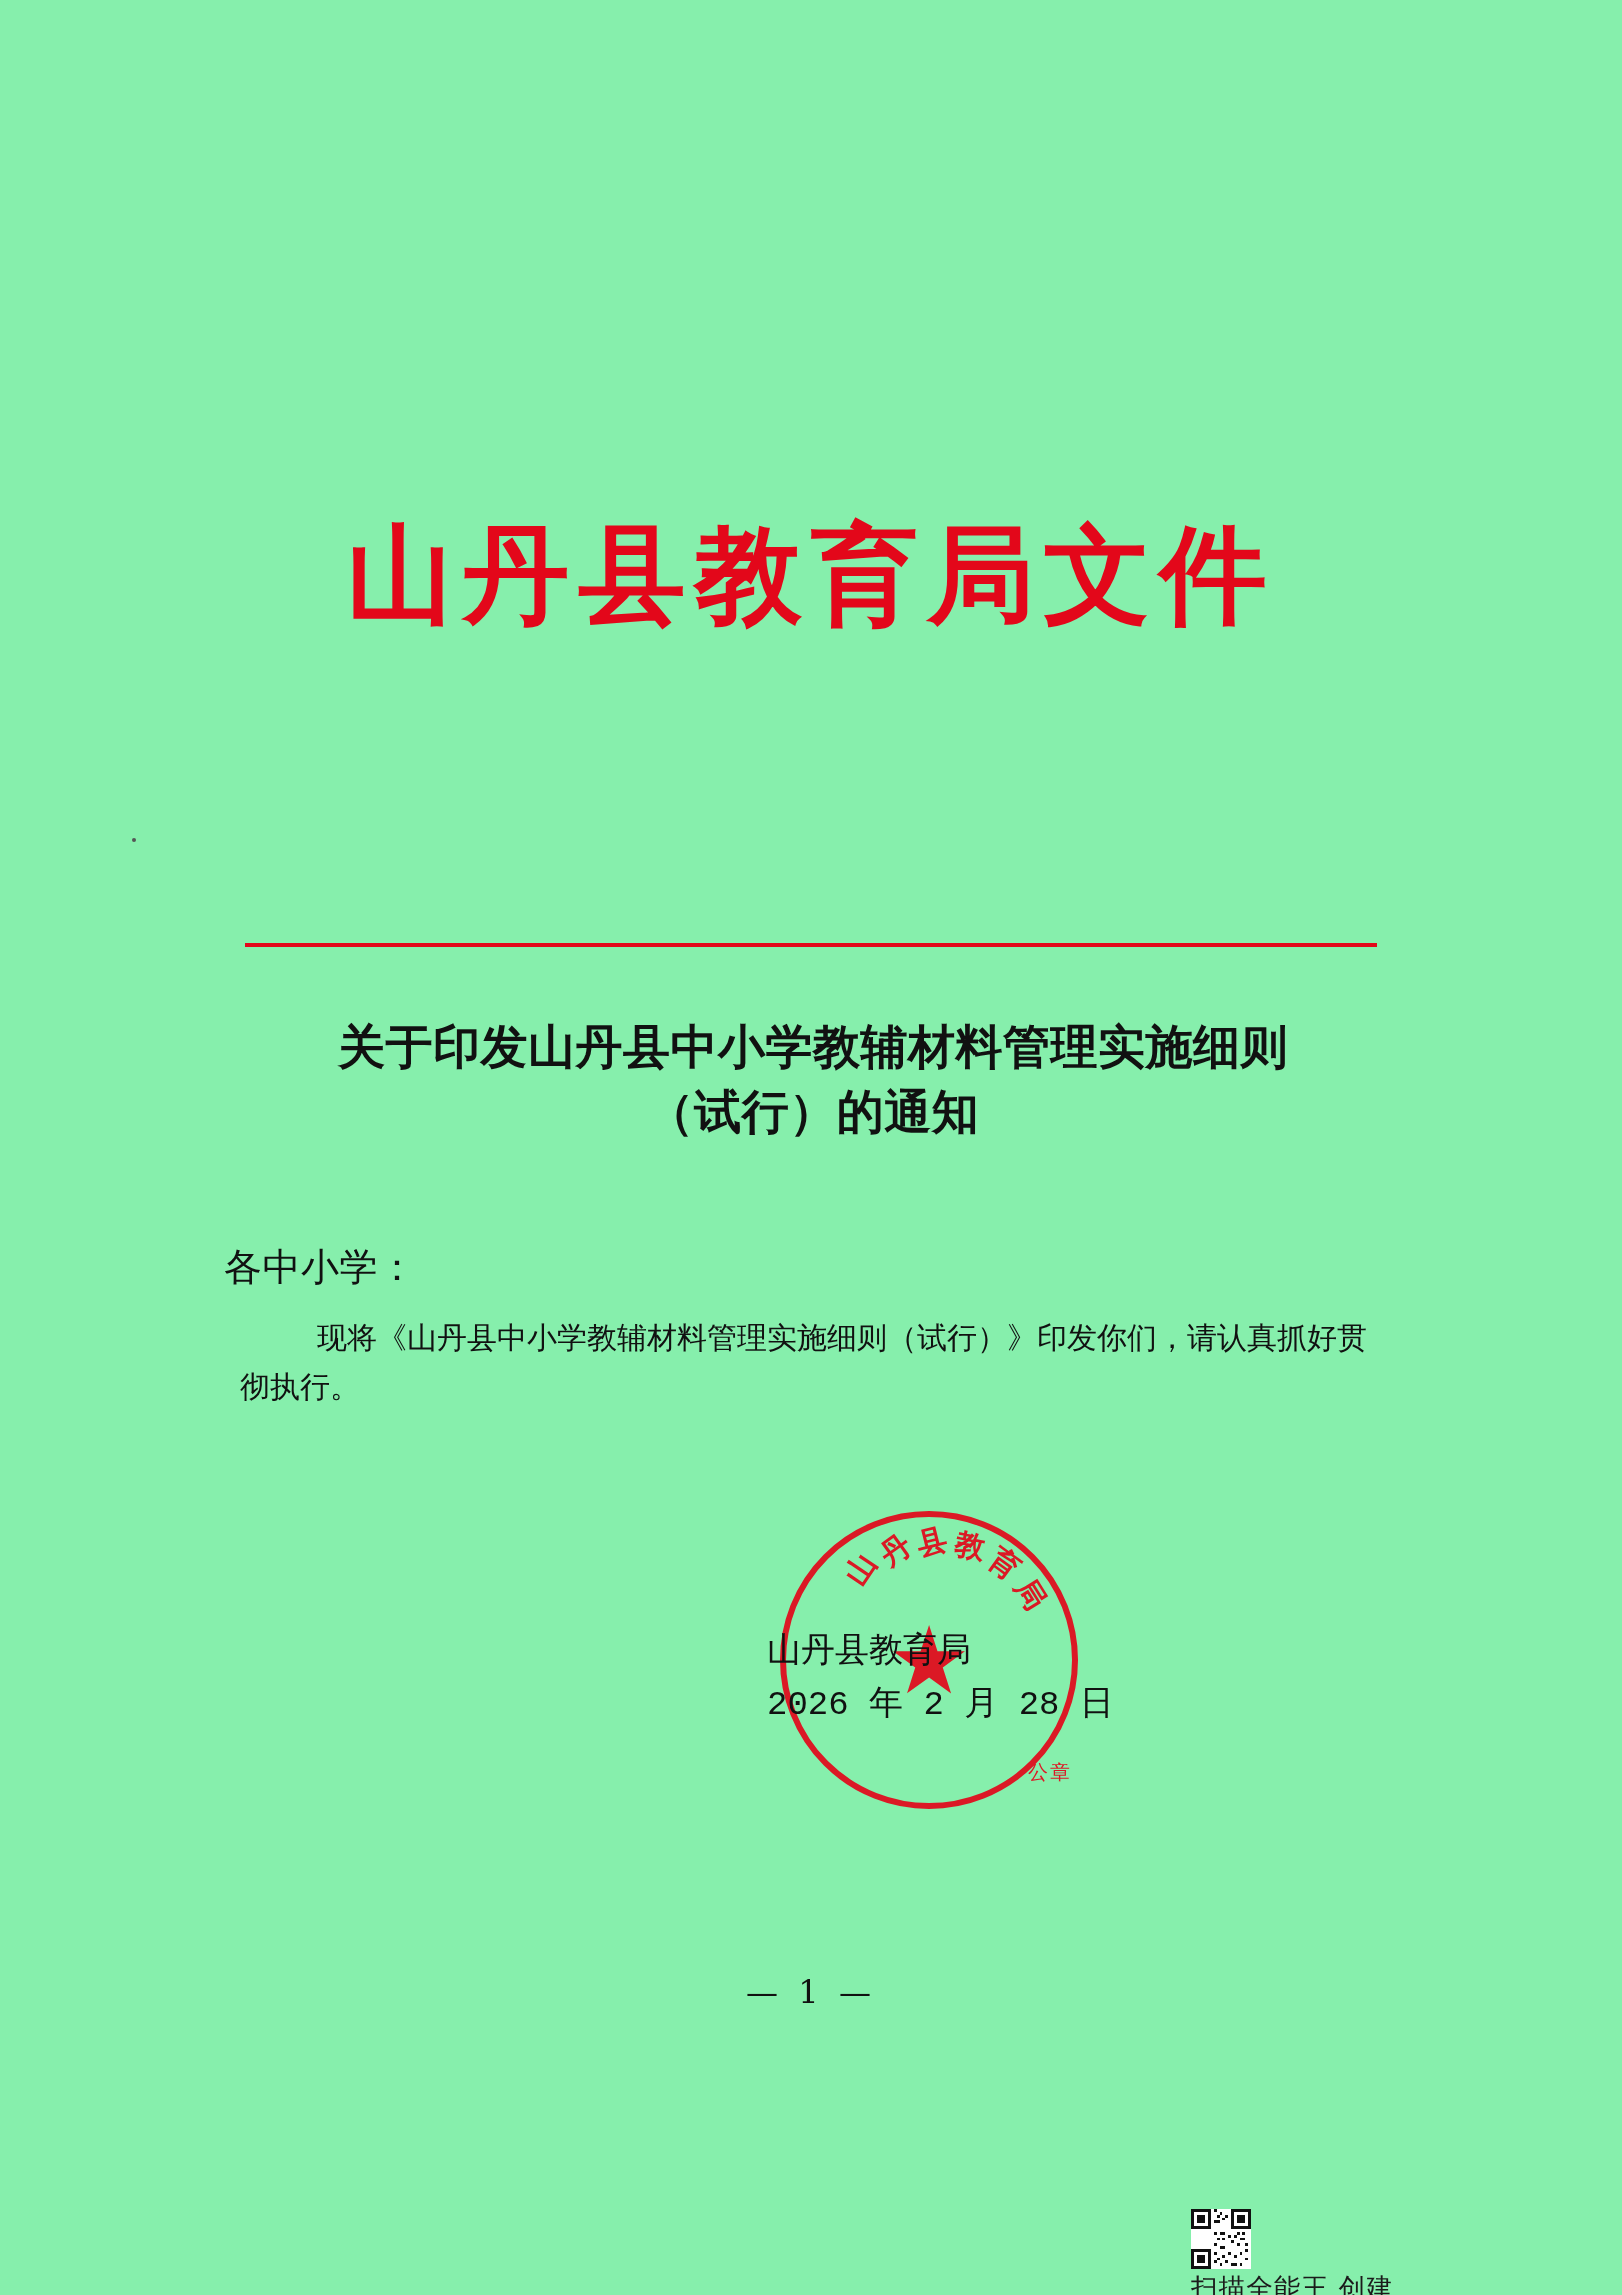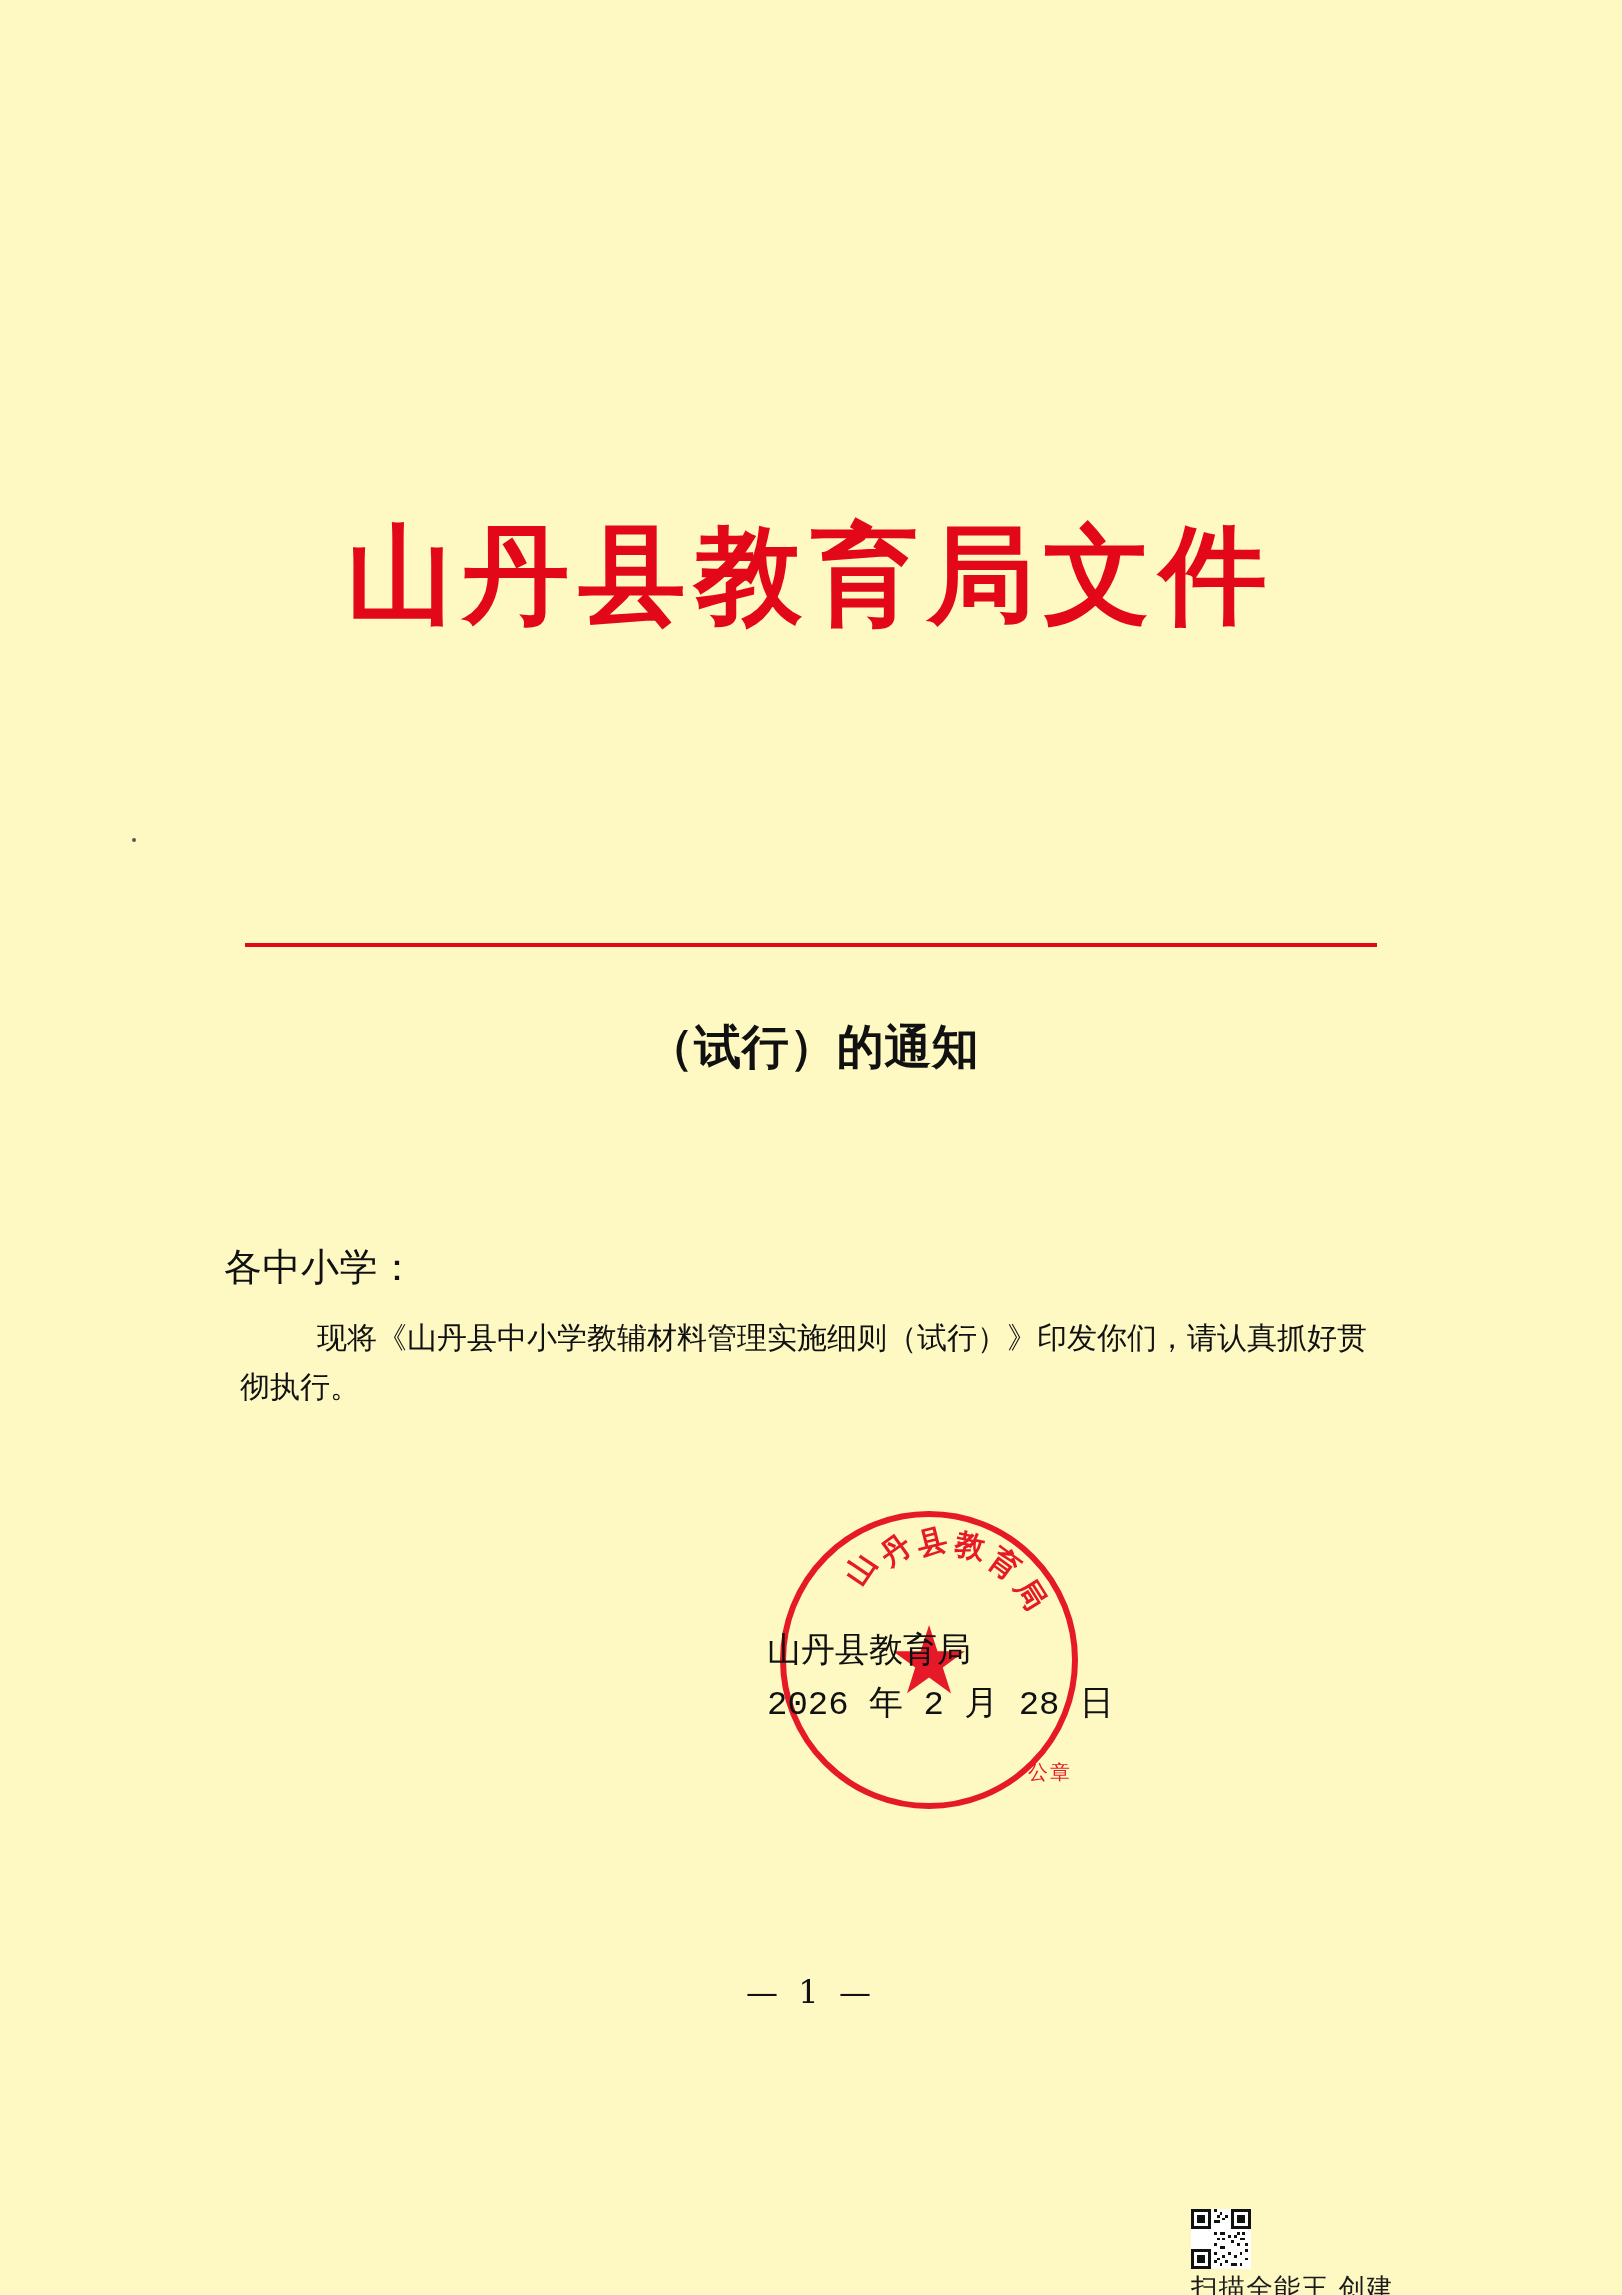--- a/index.html
+++ b/index.html
@@ -7,21 +7,21 @@
     padding: 0;
     background: #e9e9e9;
   }
   body {
     font-family: "DejaVu Serif", "Liberation Serif", serif;
   }
   .page {
     position: relative;
     width: 1622px;
     height: 2295px;
-    background: #fef9c3;
+    background: #86efac;
     overflow: hidden;
     margin: 0 auto;
   }
 
   
   .doc-title {
     position: absolute;
     top: 521px;
     left: 0;
     width: 100%;
@@ -208,20 +208,21 @@
 <div class="page">
 
   <div class="doc-title">山丹县教育局文件</div>
 
   <div class="artifact-dot"></div>
 
 
   <div class="red-rule"></div>
 
   <div class="main-heading">
+    <div>关于印发山丹县中小学教辅材料管理实施细则</div>
     <div>（试行）的通知</div>
   </div>
 
   <div class="salutation">各中小学：</div>
 
   <div class="body-para">现将《山丹县中小学教辅材料管理实施细则（试行）》印发你们，请认真抓好贯彻执行。</div>
 
   <div class="seal">
     <div class="seal-text">
       <span class="seal-char" style="left:60px; top:32px;  transform:rotate(-56deg);">山</span>

